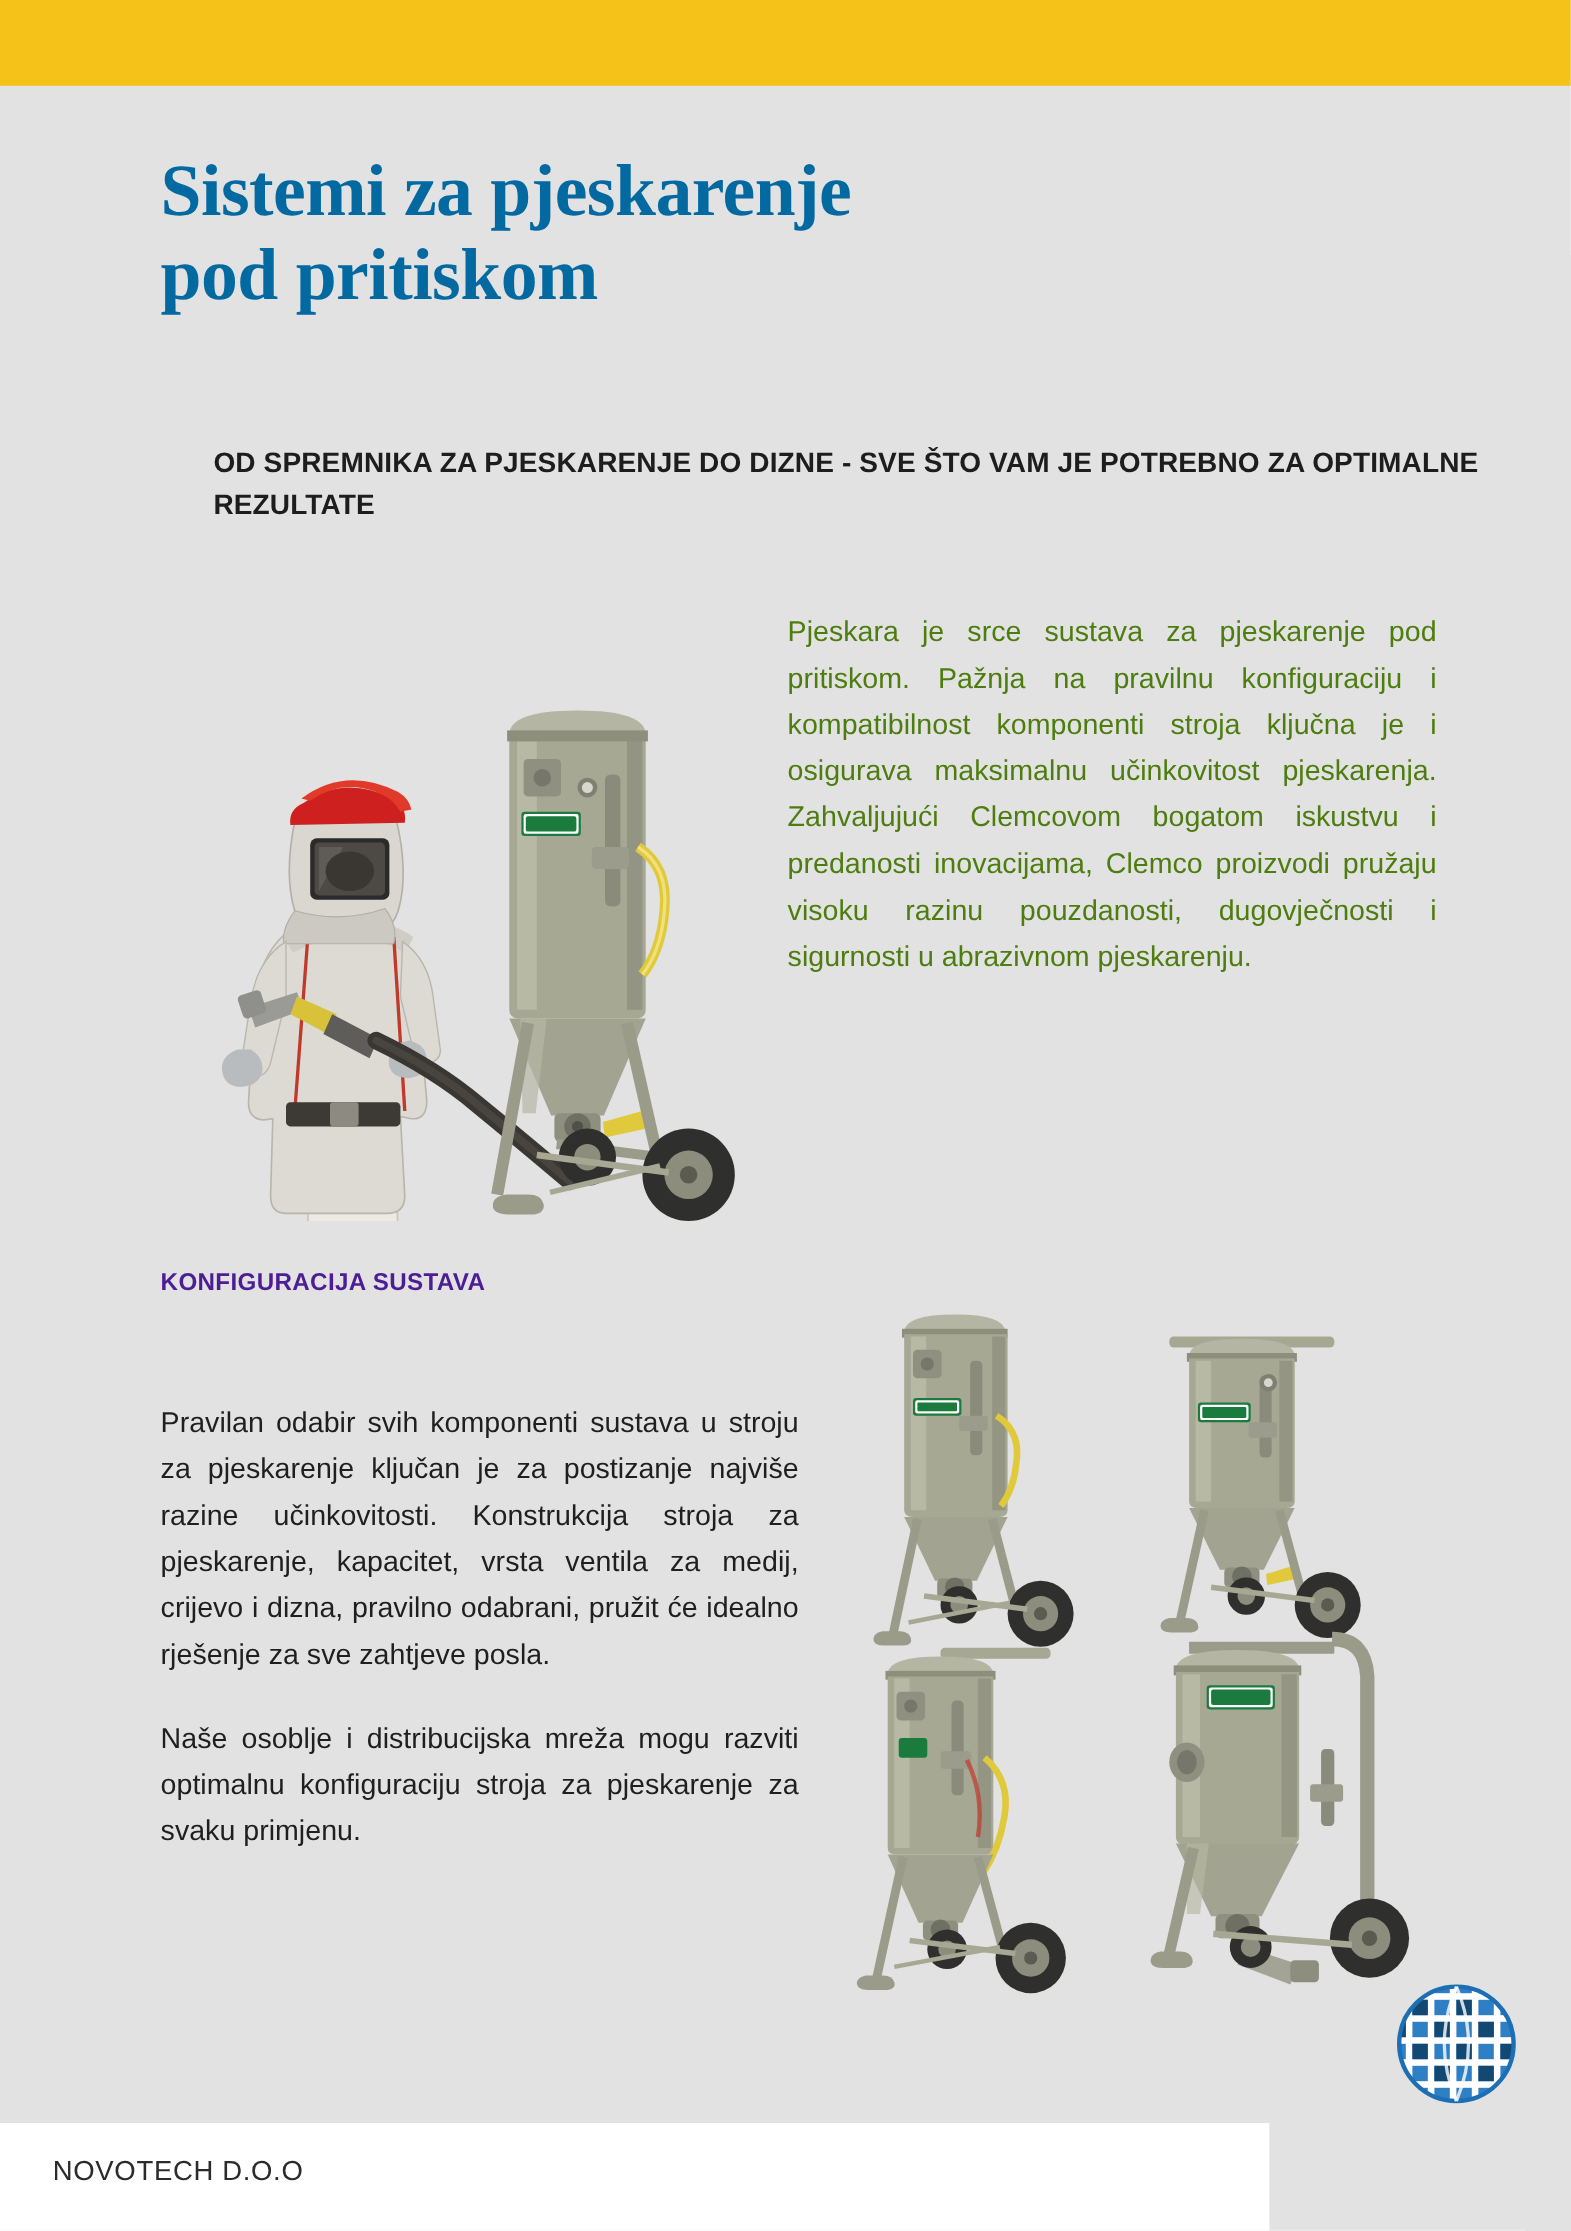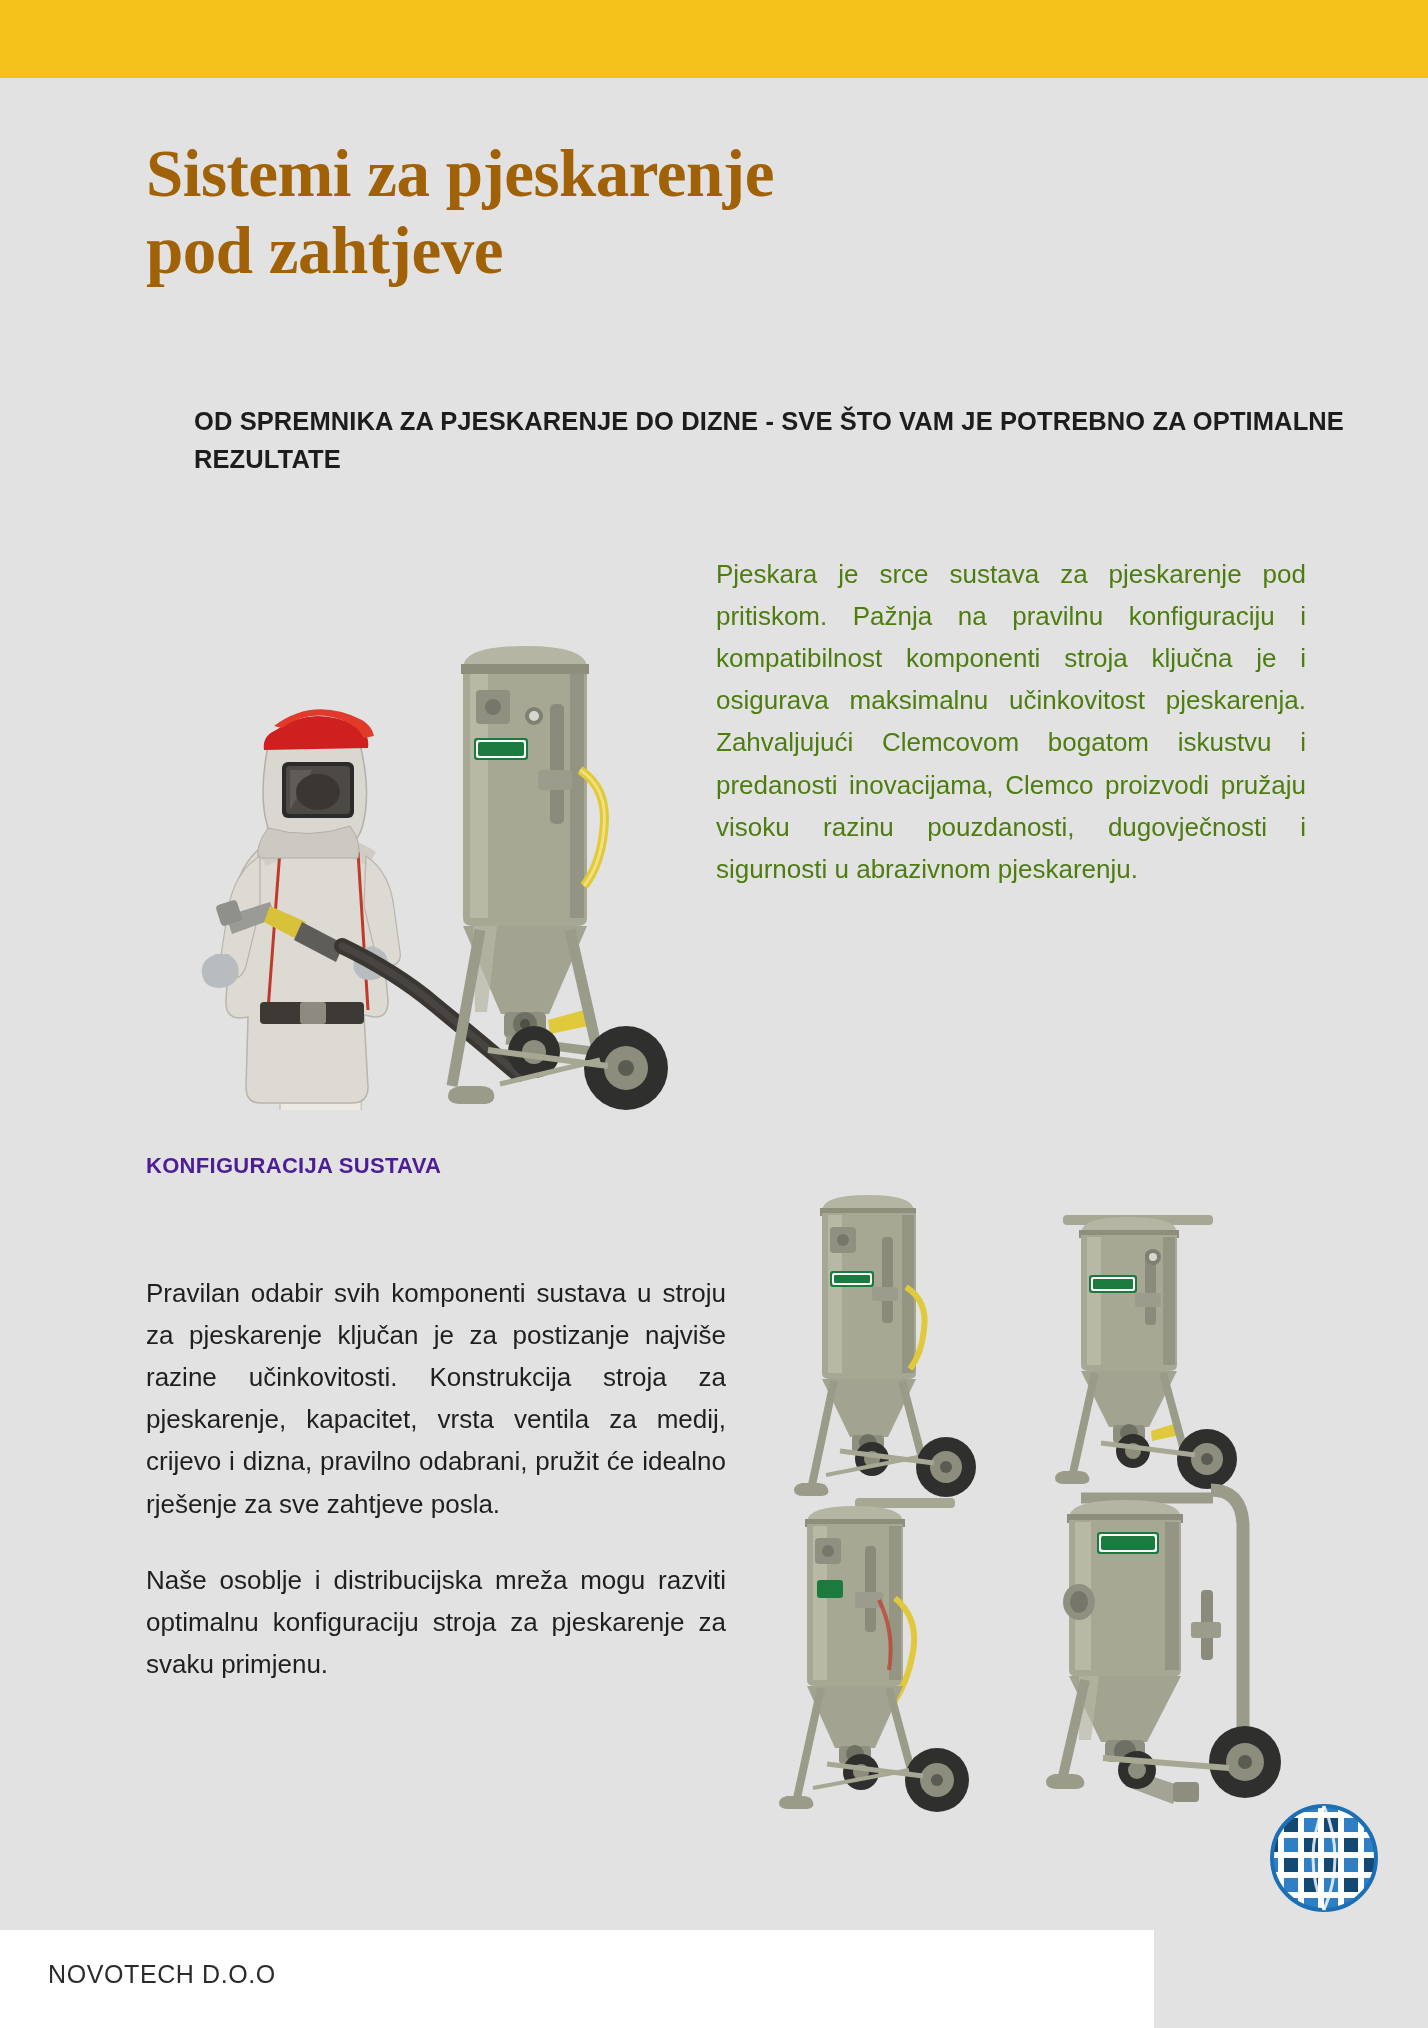--- a/index.html
+++ b/index.html
@@ -49,21 +49,21 @@
   
   .title {
     position: absolute;
     left: 146px;
     top: 135px;
     width: 1000px;
     font-family: "Liberation Serif", serif;
     font-weight: bold;
     font-size: 67px;
     line-height: 1.15;
-    color: #a16207;
+    color: #0369a1;
     letter-spacing: -0.5px;
   }
   .title .line2 { display: block; }
   
   .subtitle {
     position: absolute;
     left: 146px;
     top: 403px;
     width: 1160px;
     font-size: 25.5px;
@@ -142,21 +142,21 @@
 </style>
 </head>
 <body>
 
 <div class="page">
 
   <div class="top-bar"></div>
 
   <div class="title">
     <span>Sistemi za pjeskarenje</span>
-    <span class="line2">pod zahtjeve</span>
+    <span class="line2">pod pritiskom</span>
   </div>
 
   <div class="subtitle">OD SPREMNIKA ZA PJESKARENJE DO DIZNE - SVE ŠTO VAM JE POTREBNO ZA OPTIMALNE REZULTATE</div>
 
   <div class="hero-images">
     <svg width="560" height="560" viewBox="0 0 560 560">
 
       <path d="M150 470 L150 610 L148 700 L140 740 L170 744 L182 700 L196 620 L205 700 L206 742 L238 742 L238 690 L232 600 L230 470 Z" fill="#eceae3" stroke="#c9c6bd" stroke-width="1.5"></path>
 
       <path d="M136 738 q-12 8 -16 16 q-2 8 10 9 l42 1 q8 -1 7 -10 l-2 -15 z" fill="#4a433b"></path>

